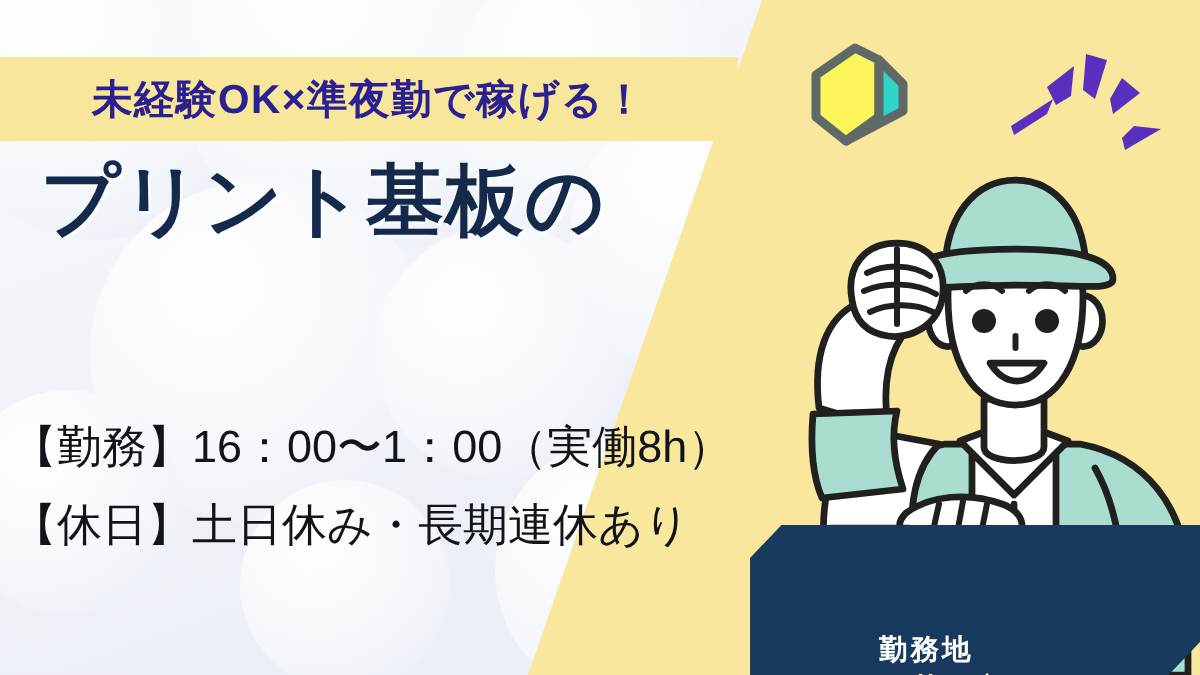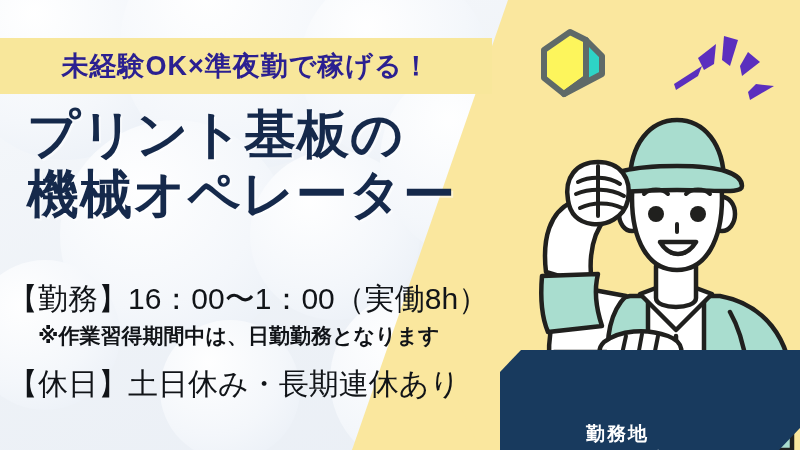--- a/index.html
+++ b/index.html
@@ -220,26 +220,24 @@
       </g>
     </svg>
   </div>
 
   <div class="top-ribbon">
     <span>未経験OK×準夜勤で稼げる！</span>
   </div>
 
   <div class="headline">
     <span class="l1">プリント基板の</span>
-    <span class="l2">機械オペレーター</span>
   </div>
 
   <div class="details">
     <div class="d-line1">【勤務】16：00〜1：00（実働8h）</div>
-    <div class="d-line2">※作業習得期間中は、日勤勤務となります</div>
     <div class="d-line3">【休日】土日休み・長期連休あり</div>
   </div>
 
   <div class="loc-ribbon">
     <div class="loc-shape"></div>
     <div class="loc-text">
       <div class="t1">勤務地</div>
       <div class="t2">茅野市</div>
     </div>
   </div>

